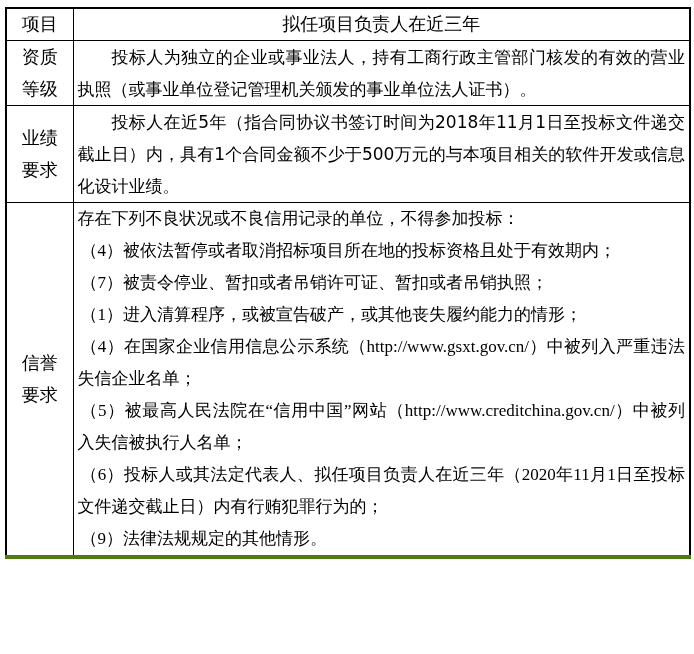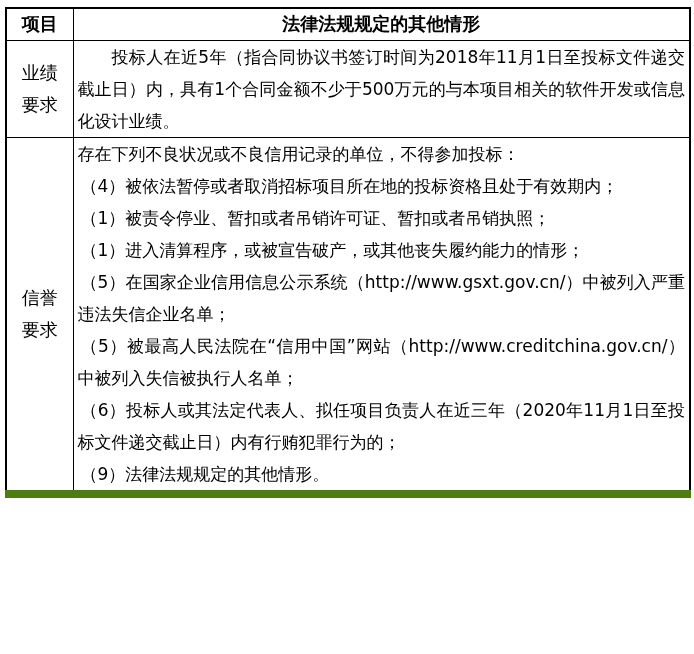--- a/index.html
+++ b/index.html
@@ -27,33 +27,33 @@
   }
   table.qual-table td, table.qual-table th {
     border: 1px solid #000000;
     vertical-align: middle;
     overflow: hidden;
   }
   table.qual-table { border: 2px solid #000000; }
   table.qual-table tr > *:first-child { border-left: 2px solid #000000; }
   table.qual-table tr > *:last-child { border-right: 2px solid #000000; }
   table.qual-table tr:first-child > * { border-top: 2px solid #000000; }
-  table.qual-table tr:last-child > * { border-bottom: 8px solid #4d7c0f; }
+  table.qual-table tr:last-child > * { border-bottom: 4px solid #4d7c0f; font-family: Liberation Serif, serif; }
 
   col.col-item { width: 67px; }
 
   tr.header-row { height: 32px; }
   tr.row-1 { height: 64px; }
   tr.row-2 { height: 95px; }
   tr.row-3 { height: 98px; }
   tr.row-4 { height: 350px; }
 
   th.header-cell {
     font-size: 18px;
-    font-weight: bold;
+    font-weight: normal;
     text-align: center;
     line-height: 30px;
   }
   td.label-cell {
     text-align: center;
     font-size: 18px;
     line-height: 32px;
     font-weight: normal;
   }
   td.content-cell {
@@ -72,46 +72,55 @@
 
 <div class="page">
   <table class="qual-table">
     <colgroup>
       <col class="col-item">
       <col class="col-req">
     </colgroup>
     <tbody>
         <tr class="header-row">
       <th class="header-cell">项目</th>
-      <th class="header-cell">法律法规规定的其他情形</th>
+      <th class="header-cell">拟任项目负责人在近三年</th>
     </tr>
 
+    <tr class="row-1">
+      <td class="label-cell">
+        <div>资质</div>
+        <div>等级</div>
+      </td>
+      <td class="content-cell">
+        <p class="first-indent">投标人为独立的企业或事业法人，持有工商行政主管部门核发的有效的营业执照（或事业单位登记管理机关颁发的事业单位法人证书）。</p>
+      </td>
+    </tr>
 
     <tr class="row-2">
       <td class="label-cell">
         <div>业绩</div>
         <div>要求</div>
       </td>
       <td class="content-cell">
         <p class="first-indent">投标人在近5年（指合同协议书签订时间为2018年11月1日至投标文件递交截止日）内，具有1个合同金额不少于500万元的与本项目相关的软件开发或信息化设计业绩。</p>
       </td>
     </tr>
 
 
     <tr class="row-4">
       <td class="label-cell">
         <div>信誉</div>
         <div>要求</div>
       </td>
       <td class="content-cell">
         <p>存在下列不良状况或不良信用记录的单位，不得参加投标：</p>
         <p class="cond-item">（4）被依法暂停或者取消招标项目所在地的投标资格且处于有效期内；</p>
-        <p class="cond-item">（1）被责令停业、暂扣或者吊销许可证、暂扣或者吊销执照；</p>
+        <p class="cond-item">（7）被责令停业、暂扣或者吊销许可证、暂扣或者吊销执照；</p>
         <p class="cond-item">（1）进入清算程序，或被宣告破产，或其他丧失履约能力的情形；</p>
-        <p class="cond-item">（5）在国家企业信用信息公示系统（http://www.gsxt.gov.cn/）中被列入严重违法失信企业名单；</p>
+        <p class="cond-item">（4）在国家企业信用信息公示系统（http://www.gsxt.gov.cn/）中被列入严重违法失信企业名单；</p>
         <p class="cond-item">（5）被最高人民法院在“信用中国”网站（http://www.creditchina.gov.cn/）中被列入失信被执行人名单；</p>
         <p class="cond-item">（6）投标人或其法定代表人、拟任项目负责人在近三年（2020年11月1日至投标文件递交截止日）内有行贿犯罪行为的；</p>
         <p class="cond-item">（9）法律法规规定的其他情形。</p>
       </td>
     </tr>
   </tbody>
     </table>
 </div>
 
 </body></html>

